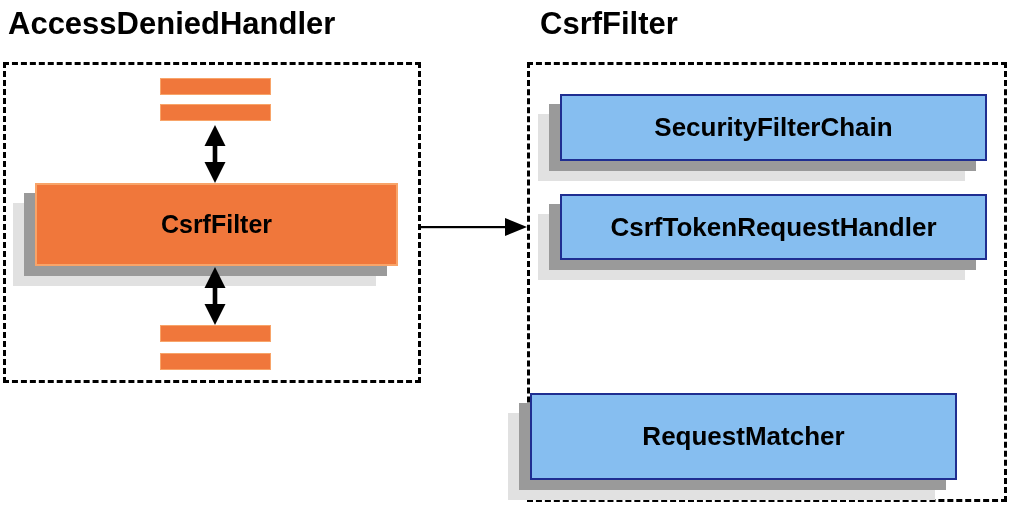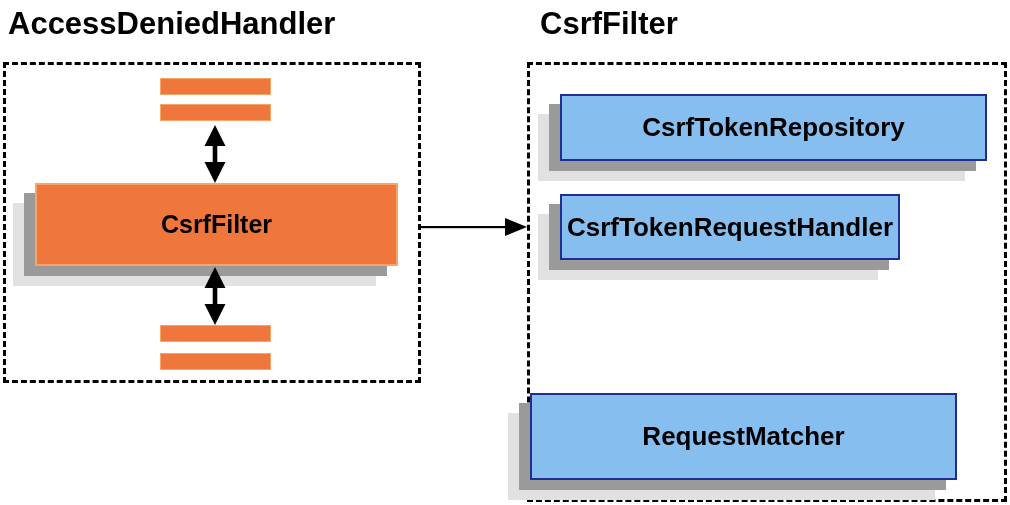--- a/index.html
+++ b/index.html
@@ -96,24 +96,24 @@
   <div class="mini-bar" style="left:160px; top:325px;"></div>
   <div class="mini-bar" style="left:160px; top:353px;"></div>
 
   <div class="panel-title" style="left:540px; top:6px;">CsrfFilter</div>
 
   <div class="dashed-frame" style="left:527px; top:62px; width:480px; height:440px;"></div>
 
   <div class="shape" style="left:560px; top:94px; width:427px; height:67px;">
     <div class="shadow s-light"></div>
     <div class="shadow s-dark"></div>
-    <div class="face blue-face">CsrfTokenRepository</div>
+    <div class="face blue-face">SecurityFilterChain</div>
   </div>
 
-  <div class="shape" style="left:560px; top:194px; width:340px; height:66px;">
+  <div class="shape" style="left:560px; top:194px; width:427px; height:66px;">
     <div class="shadow s-light"></div>
     <div class="shadow s-dark"></div>
     <div class="face blue-face">CsrfTokenRequestHandler</div>
   </div>
 
 
   <div class="shape" style="left:530px; top:393px; width:427px; height:87px;">
     <div class="shadow s-light"></div>
     <div class="shadow s-dark"></div>
     <div class="face blue-face">RequestMatcher</div>

